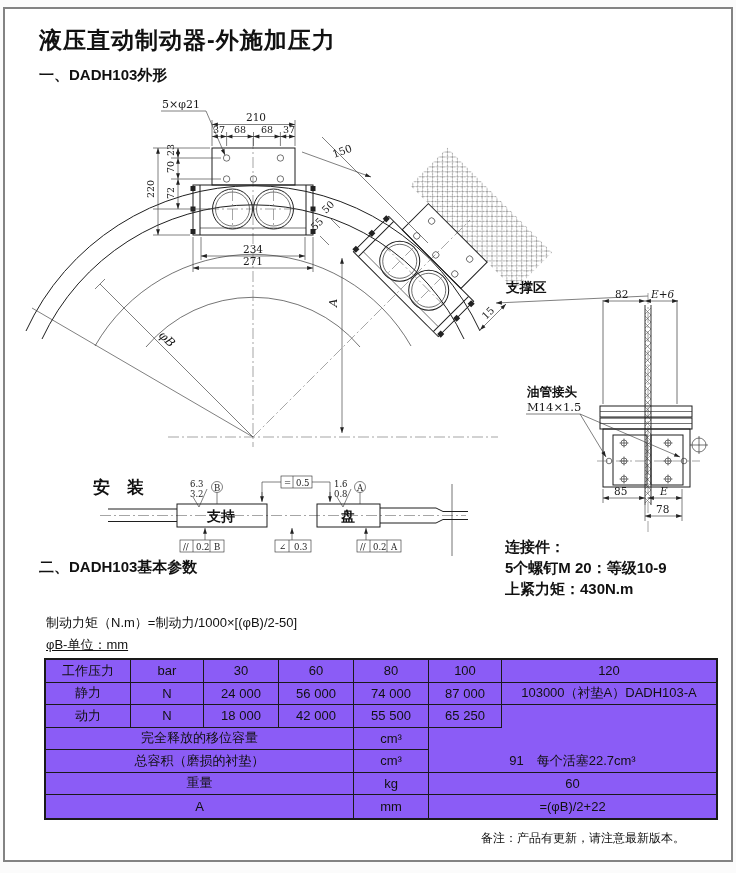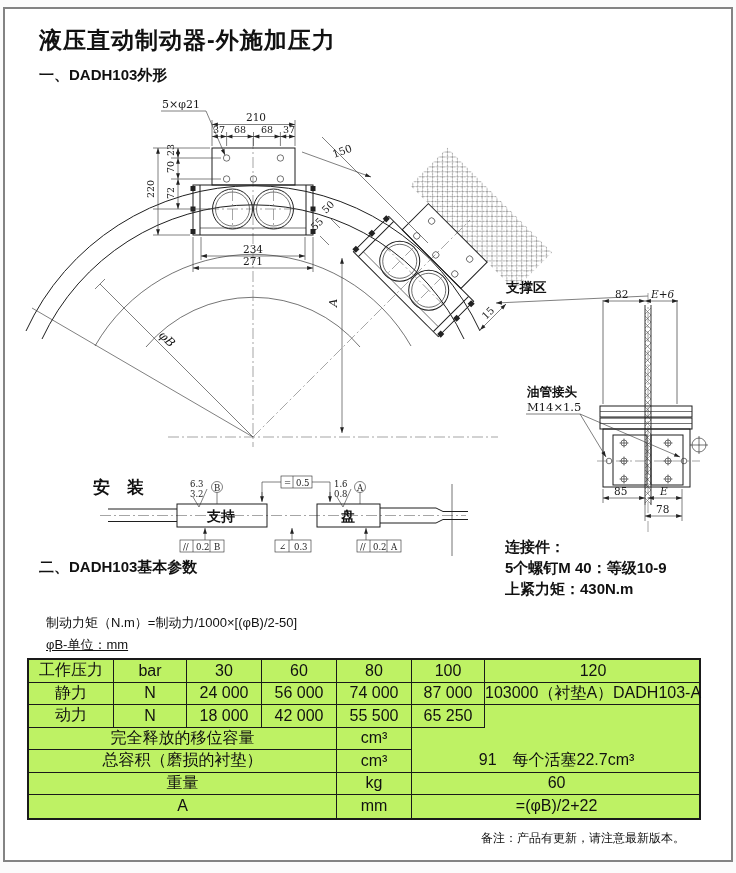--- a/index.html
+++ b/index.html
@@ -6,23 +6,23 @@
     font-family:"Liberation Sans",sans-serif;color:#111;}
   .abs{position:absolute;}
   .frame{left:3px;top:7px;width:726px;height:851px;border:2px solid #838383;background:#fff;}
   .title{left:39px;top:25px;font-size:23px;font-weight:bold;letter-spacing:1px;}
   .sec{font-size:15px;font-weight:bold;}
   .install-lbl{left:93px;top:476px;font-size:17px;font-weight:bold;}
   .conn{left:505px;top:536px;font-size:15px;font-weight:bold;line-height:21px;}
   .formula{left:46px;top:614px;font-size:13px;}
   .unit{left:46px;top:636px;font-size:13px;text-decoration:underline;}
   .footer{left:340px;top:830px;width:345px;text-align:right;font-size:12px;font-weight:normal;}
-  .tbl{left:27px;top:658px;width:670px;border:2px solid #1a1a1a;display:grid;
+  .tbl{left:44px;top:658px;width:670px;border:2px solid #1a1a1a;display:grid;
     grid-template-columns:85px 73px 75px 75px 75px 73px 1fr;grid-auto-rows:22.5px;
-    font-size:16px;background:#bef264;}
+    font-size:13px;background:#8b5cf6;}
   .tbl .c{border-right:1px solid #1a1a1a;border-bottom:1px solid #1a1a1a;
     display:flex;align-items:center;justify-content:center;white-space:nowrap;}
   .tbl .lc{border-right:none;} .tbl .lr{border-bottom:none;}
   .tbl .s4{grid-column:span 4;} .tbl .s2{grid-column:span 2;}
   svg{position:absolute;left:0;top:0;}
   .obj{stroke:#1f1f1f;stroke-width:1;fill:none;}
   .thin{stroke:#2a2a2a;stroke-width:.65;fill:none;}
   .dim{stroke:#3a3a3a;stroke-width:.65;fill:none;}
   .cl{stroke:#6a6a6a;stroke-width:.6;fill:none;stroke-dasharray:11 3 2 3;}
   .dt{font-family:"DejaVu Serif",serif;font-size:10.5px;fill:#1a1a1a;}
@@ -287,21 +287,21 @@
     <line x1="387" y1="540" x2="387" y2="552" class="dim"></line>
     <text x="360" y="549.5" class="dt sm">//</text>
     <text x="373" y="549.5" class="dt sm">0.2</text>
     <text x="391" y="549.5" class="dt sm">A</text>
     <line x1="366" y1="540" x2="366" y2="528" class="dim" marker-end="url(#arw)"></line>
   </g>
 </svg>
 
 <div class="abs conn">
   <div>连接件：</div>
-  <div>5个螺钉M 40：等级10-9</div>
+  <div>5个螺钉M 20：等级10-9</div>
   <div>上紧力矩：430N.m</div>
 </div>
 
 <div class="abs sec" style="left:39px;top:558px;">二、DADH103基本参数</div>
 <div class="abs formula">制动力矩（N.m）=制动力/1000×[(φB)/2-50]</div>
 <div class="abs unit">φB-单位：mm</div>
 
 <div class="abs tbl">
   <div class="c">工作压力</div>
   <div class="c">bar</div>

